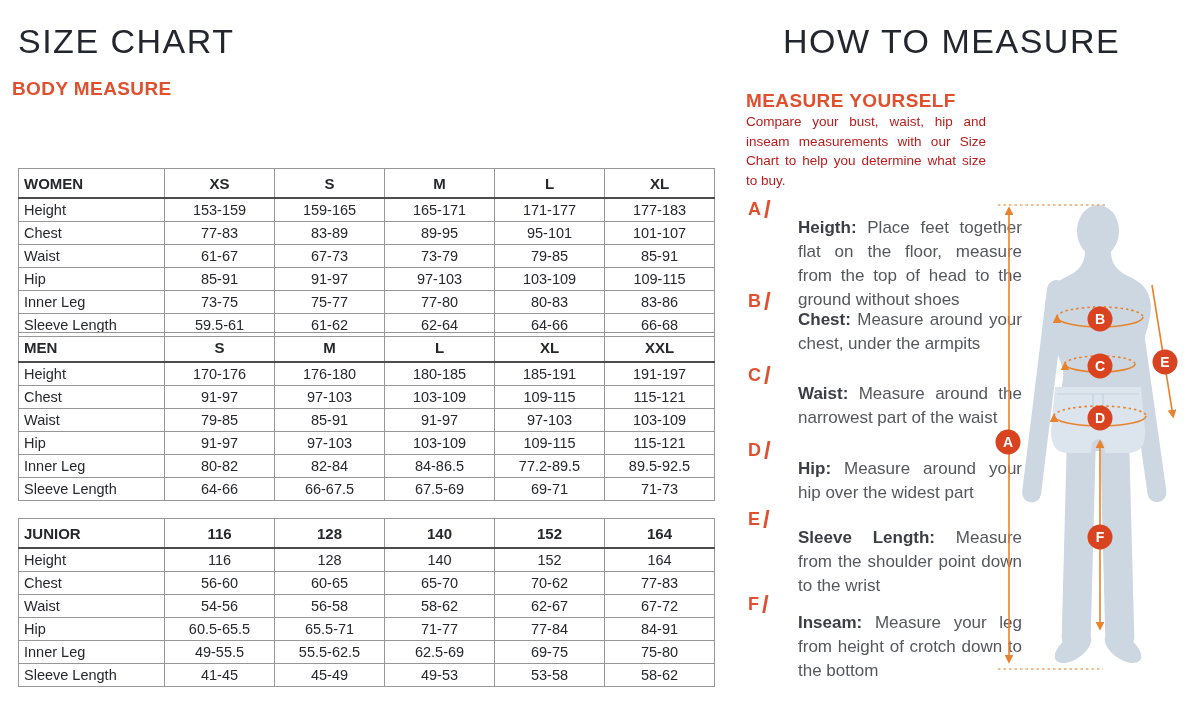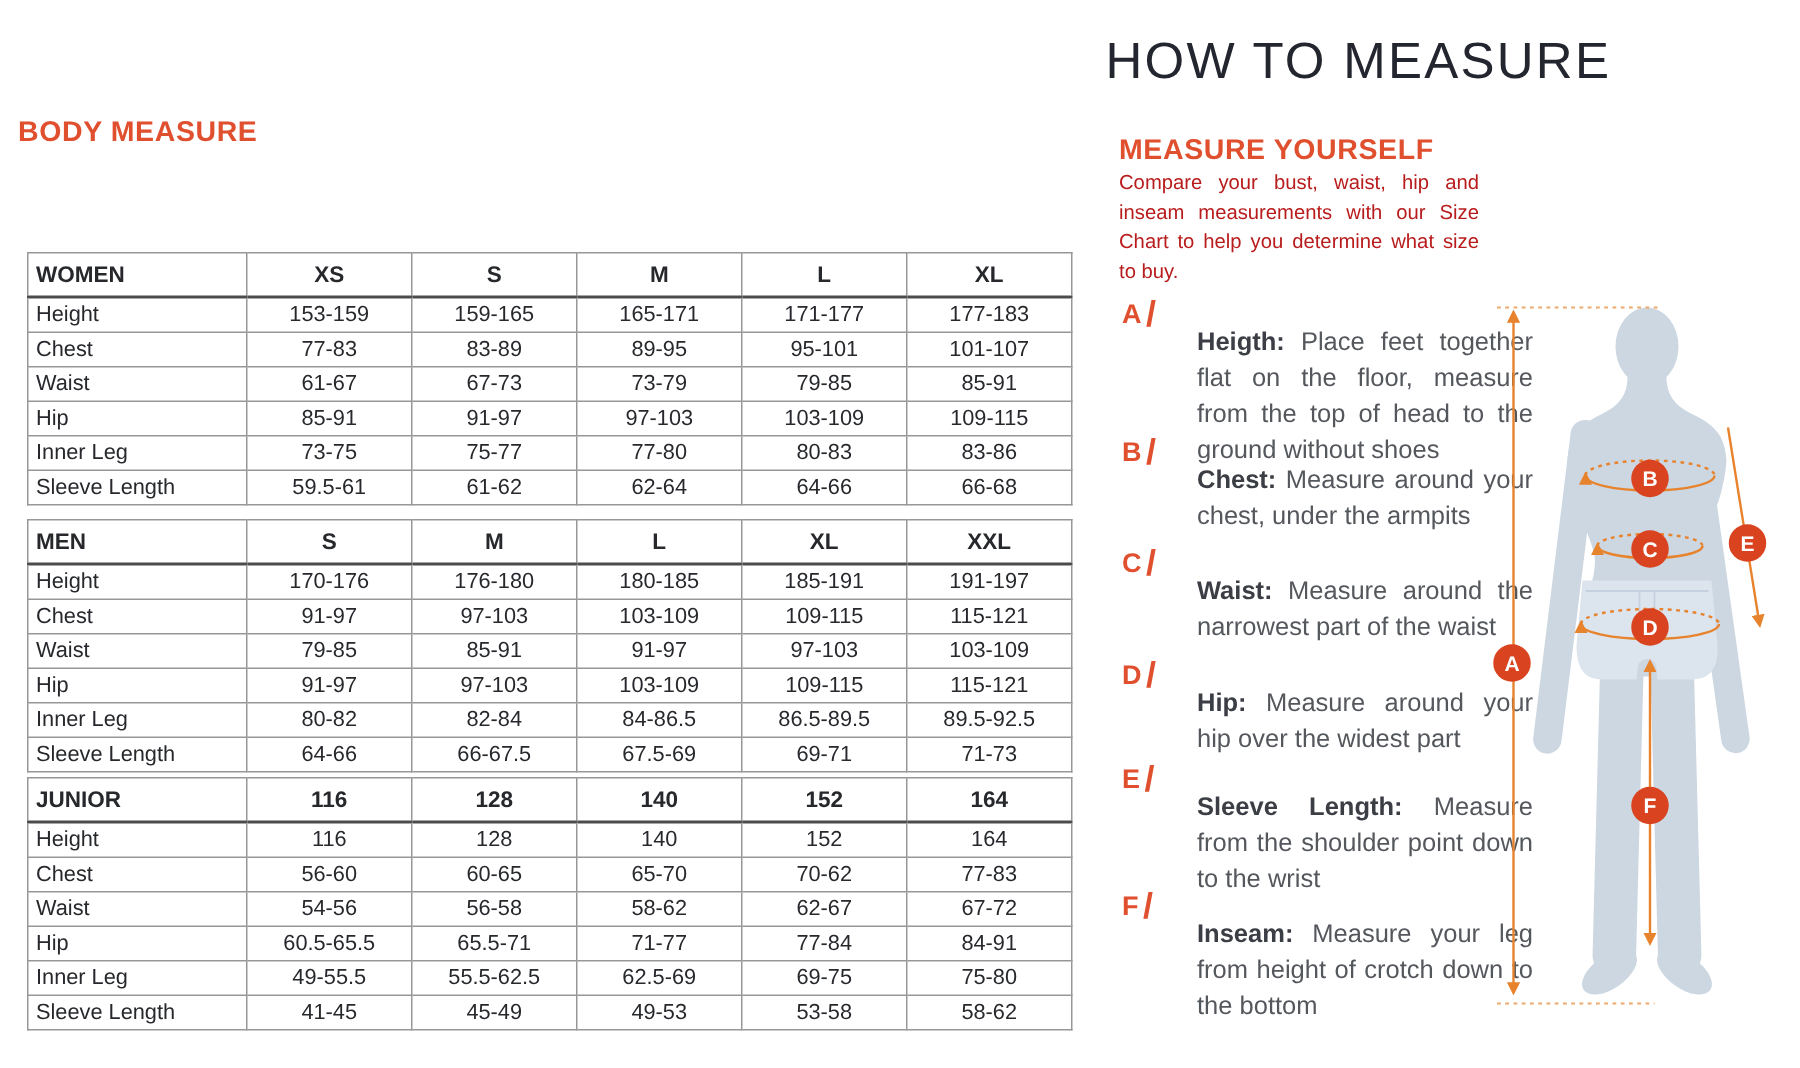--- a/index.html
+++ b/index.html
@@ -3,29 +3,29 @@
 <meta charset="utf-8">
 <style>
   html,body { margin:0; padding:0; background:#ffffff; }
   body { width:1200px; height:712px; font-family:"Liberation Sans", sans-serif; }
   .page { position:relative; width:1200px; height:712px; background:#fff; overflow:hidden; }
 
   
   .big-title { position:absolute; margin:0; font-size:34px; font-weight:300;
                color:#23262e; letter-spacing:1.5px; white-space:nowrap; }
   #size-chart-title { left:18px; top:22px; }
-  #how-to-title    { left:737px; top:22px; }
+  #how-to-title    { left:783px; top:22px; }
   .orange-sub { position:absolute; margin:0; font-size:19px; font-weight:bold;
                 color:#e0502f; letter-spacing:.4px; white-space:nowrap; }
   #body-measure-sub { left:12px; top:78px; }
   #measure-yourself-sub { left:746px; top:90px; }
 
   
   .tbl-wrap { position:absolute; left:18px; width:679px; }
-  #table-0 { top:168px; } #table-1 { top:346px; } #table-2 { top:518px; }
+  #table-0 { top:168px; } #table-1 { top:332px; } #table-2 { top:518px; }
   table { border-collapse:collapse; width:679px; table-layout:fixed;border-radius:22px; }
   th, td { border:1px solid #979797; color:#26282c; overflow:hidden; white-space:nowrap; }
   th { height:26px; font-size:15px; font-weight:bold; border-bottom:2px solid #4c4c4c; }
   td { height:20px; font-size:14.5px; font-weight:normal; text-align:center; }
   th:first-child, td:first-child { width:139px; text-align:left; padding-left:5px; }
   th:not(:first-child), td:not(:first-child) { width:107px; text-align:center; }
 
   
   #measure-intro { position:absolute; left:746px; top:112px; width:240px; margin:0;
                    font-size:13.5px; line-height:1.45; color:#b91c1c; text-align:justify; }
@@ -48,20 +48,21 @@
   
   #figure { position:absolute; left:985px; top:195px; }
   .badge-letter { font-size:14px; font-weight:bold; fill:#ffffff;
                   font-family:"Liberation Sans", sans-serif; }
 </style>
 </head>
 <body>
 
 <div class="page">
 
+  <h1 class="big-title" id="size-chart-title">SIZE CHART</h1>
   <h2 class="orange-sub" id="body-measure-sub">BODY MEASURE</h2>
 
   <div class="tbl-wrap" id="table-0">
       <table>
         <thead>
           <tr>
             <th>WOMEN</th>
             <th>XS</th>
             <th>S</th>
             <th>M</th>
@@ -164,21 +165,21 @@
             <td>97-103</td>
             <td>103-109</td>
             <td>109-115</td>
             <td>115-121</td>
           </tr>
           <tr>
             <td>Inner Leg</td>
             <td>80-82</td>
             <td>82-84</td>
             <td>84-86.5</td>
-            <td>86.5-89.5</td>
+            <td>77.2-89.5</td>
             <td>89.5-92.5</td>
           </tr>
           <tr>
             <td>Sleeve Length</td>
             <td>64-66</td>
             <td>66-67.5</td>
             <td>67.5-69</td>
             <td>69-71</td>
             <td>71-73</td>
           </tr>

